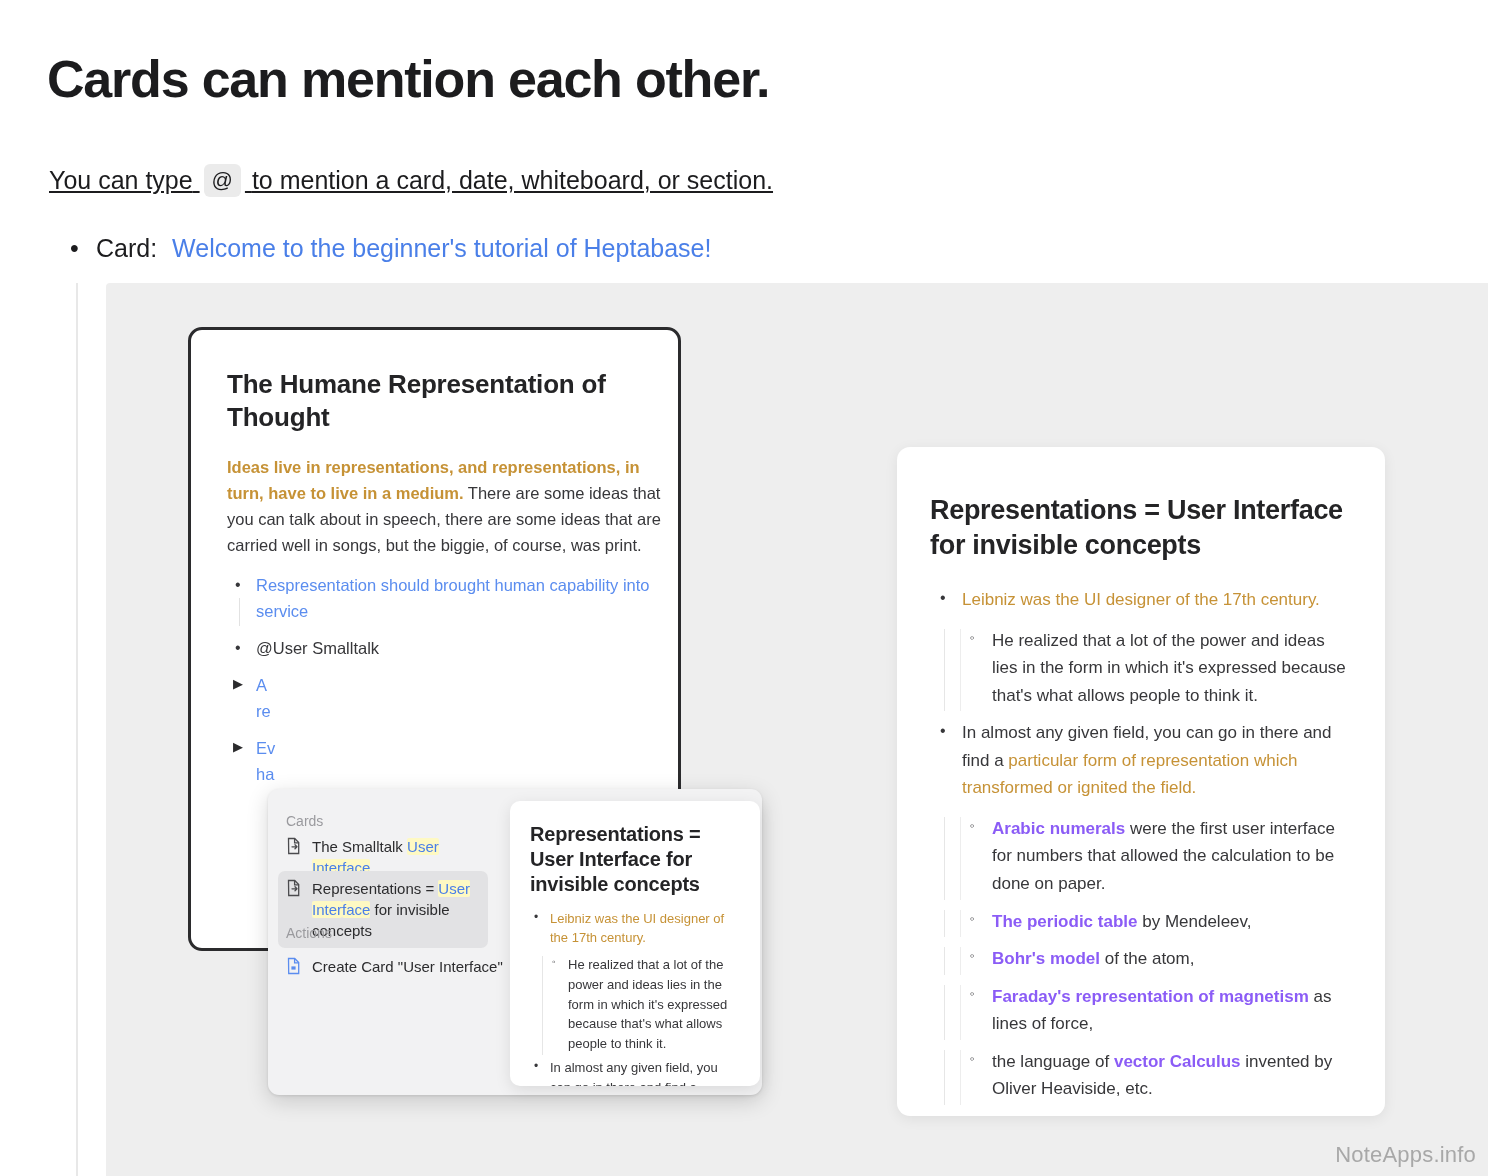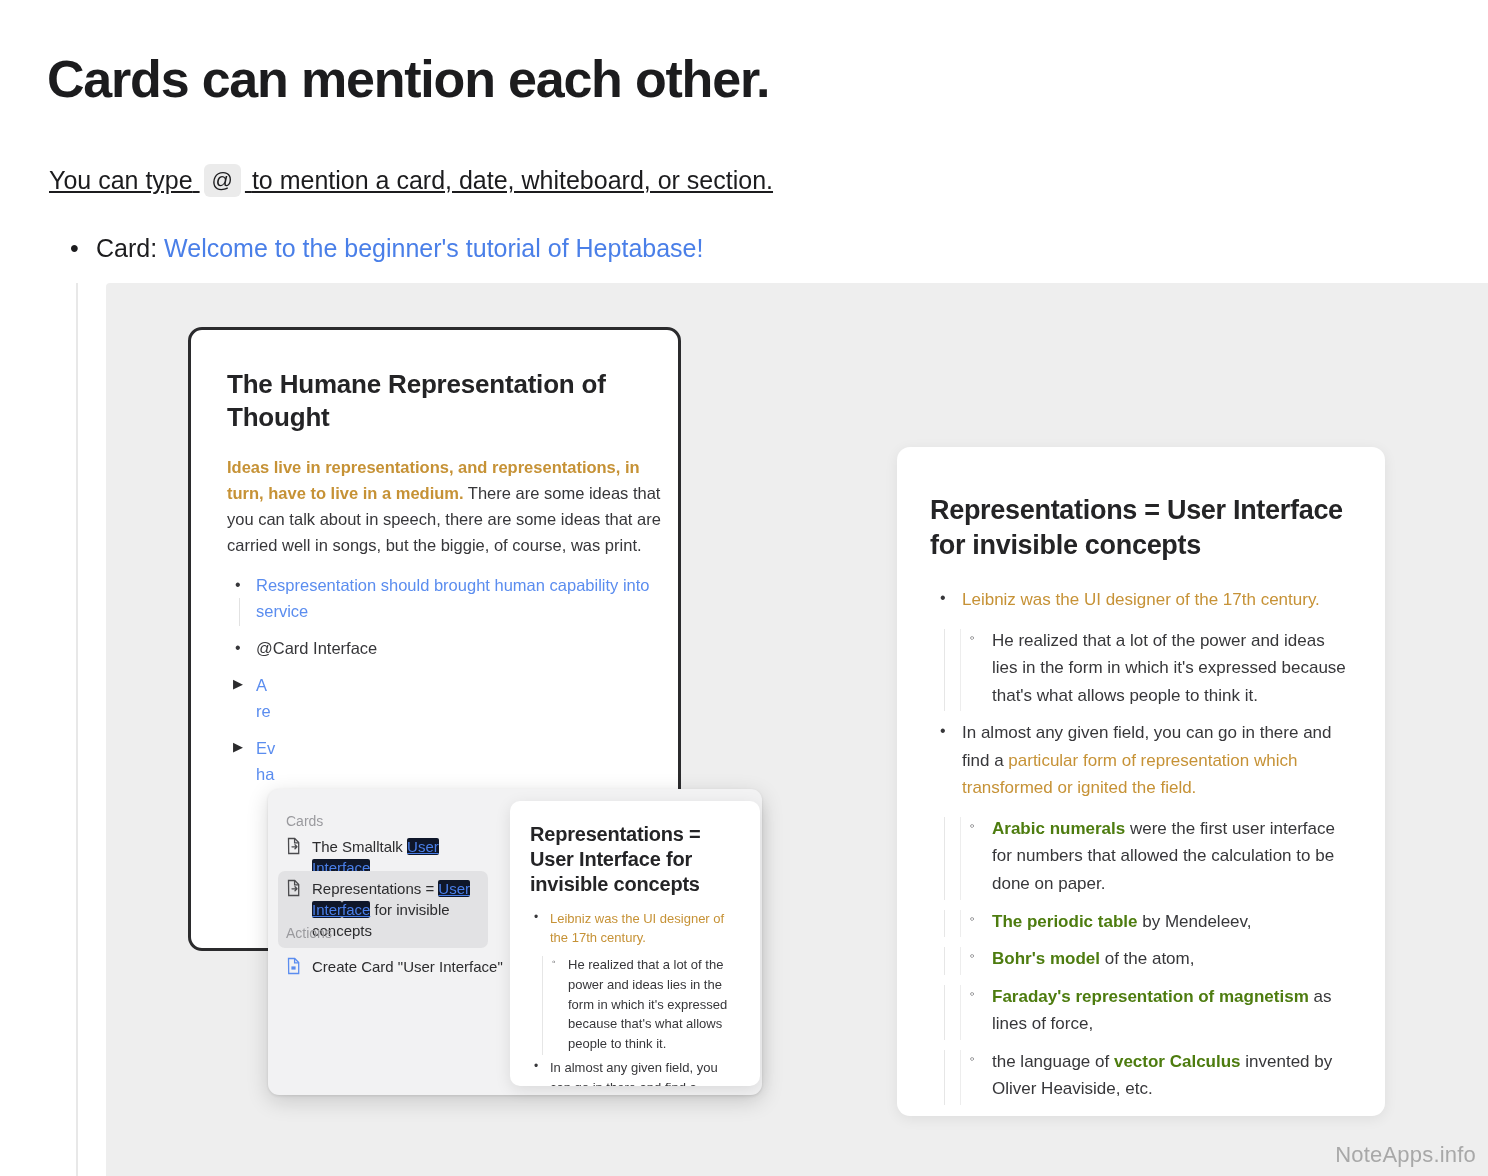--- a/index.html
+++ b/index.html
@@ -34,21 +34,21 @@
   }
   .bullet-line {
     position: absolute; left: 70px; top: 231px;
     font-size: 25px; color: #1c1c1e; line-height: 1.4;
     white-space: nowrap;
   }
   .bullet-line .dot {
     display: inline-block; width: 26px;
     color: #1c1c1e; font-size: 25px;
   }
-  .link-blue { color: #4a7fe8; }
+  .link-blue { color: #4a7fe8; margin-left: 8px; }
 
   
   .left-rule {
     position: absolute; left: 76px; top: 283px;
     width: 2px; height: 893px; background: #e8e8e8;
   }
 
   
   .canvas {
     position: absolute; left: 106px; top: 283px;
@@ -117,21 +117,21 @@
   .popup-item {
     position: absolute; left: 10px; width: 210px;
     display: flex; gap: 10px; align-items: flex-start;
     padding: 7px 8px; border-radius: 7px;
     font-size: 15px; color: #2c2c2e; line-height: 1.4;
   }
   .popup-item.sel { background: #e2e2e4; }
   .ico {
     flex: 0 0 auto; width: 16px; height: 18px; margin-top: 1px;
   }
-  .hl-blue-bg { background: #0f172a; color: #4a7fe8; border-radius: 2px; text-decoration: underline; }
+  .hl-blue-bg { background: #fef9c3; color: #4a7fe8; border-radius: 2px; }
 
   
   .preview {
     position: absolute; left: 510px; top: 801px;
     width: 250px; height: 285px;
     background: #ffffff;
     border-radius: 10px;
     overflow: hidden;
     padding: 21px 20px 0 20px;
     box-shadow: 0 4px 16px rgba(0,0,0,0.10);
@@ -181,21 +181,21 @@
   }
   .card2 li.sub .mark { left: 40px; top: 0px; font-size: 13px; }
   .card2 li.sub::before {
     content: ""; position: absolute; left: 14px; top: 2px;
     width: 1px; height: 100%; background: #e6e6e6;
   }
   .card2 li.sub::after {
     content: ""; position: absolute; left: 30px; top: 2px;
     width: 1px; height: 100%; background: #ededed;
   }
-  .bold-t { font-weight: bold; color: #4d7c0f; }
+  .bold-t { font-weight: bold; color: #8b5cf6; }
 </style>
 </head>
 <body>
 
 <div id="root">
 
   <div class="page-title">Cards can mention each other.</div>
 
   <div class="subtitle">
     <span>You can type</span>
@@ -217,21 +217,21 @@
   <div class="card1">
     <h2>The Humane Representation of Thought</h2>
     <p><span class="hl-amber">Ideas live in representations, and representations, in turn, have to live in a medium.</span><span> There are some ideas that you can talk about in speech, there are some ideas that are carried well in songs, but the biggie, of course, was print.</span></p>
     <ul>
       <li class="indent-rule">
         <span class="mark">•</span>
         <span class="linkish">Respresentation should brought human capability into service</span>
       </li>
       <li>
         <span class="mark">•</span>
-        <span>@Card Interface</span>
+        <span>@User Smalltalk</span>
       </li>
       <li>
         <span class="tri">▶</span>
         <span class="linkish">A</span><br>
         <span class="linkish">re</span>
       </li>
       <li>
         <span class="tri">▶</span>
         <span class="linkish">Ev</span><br>
         <span class="linkish">ha</span>

